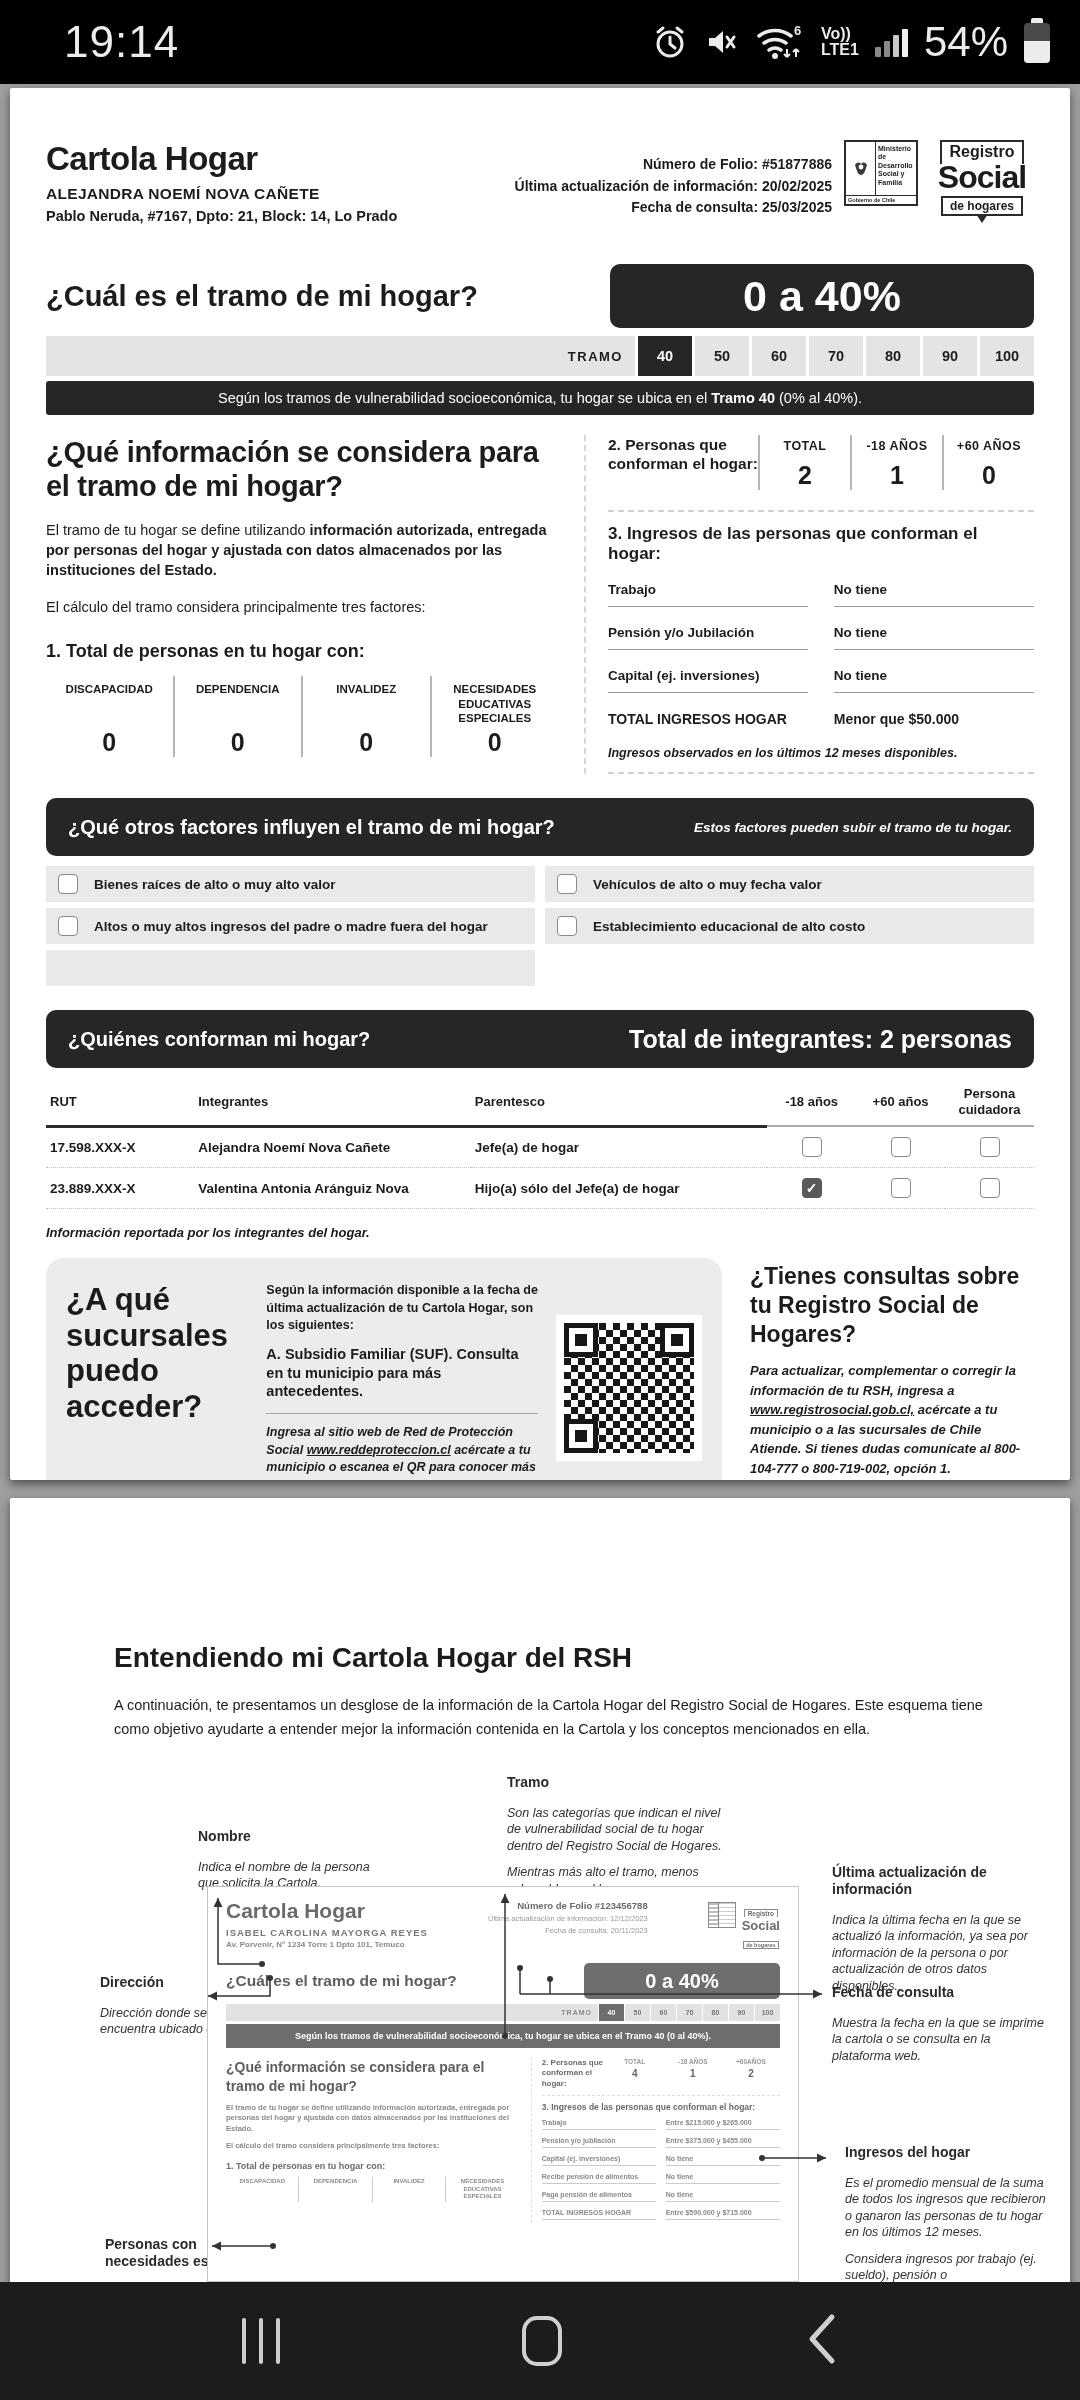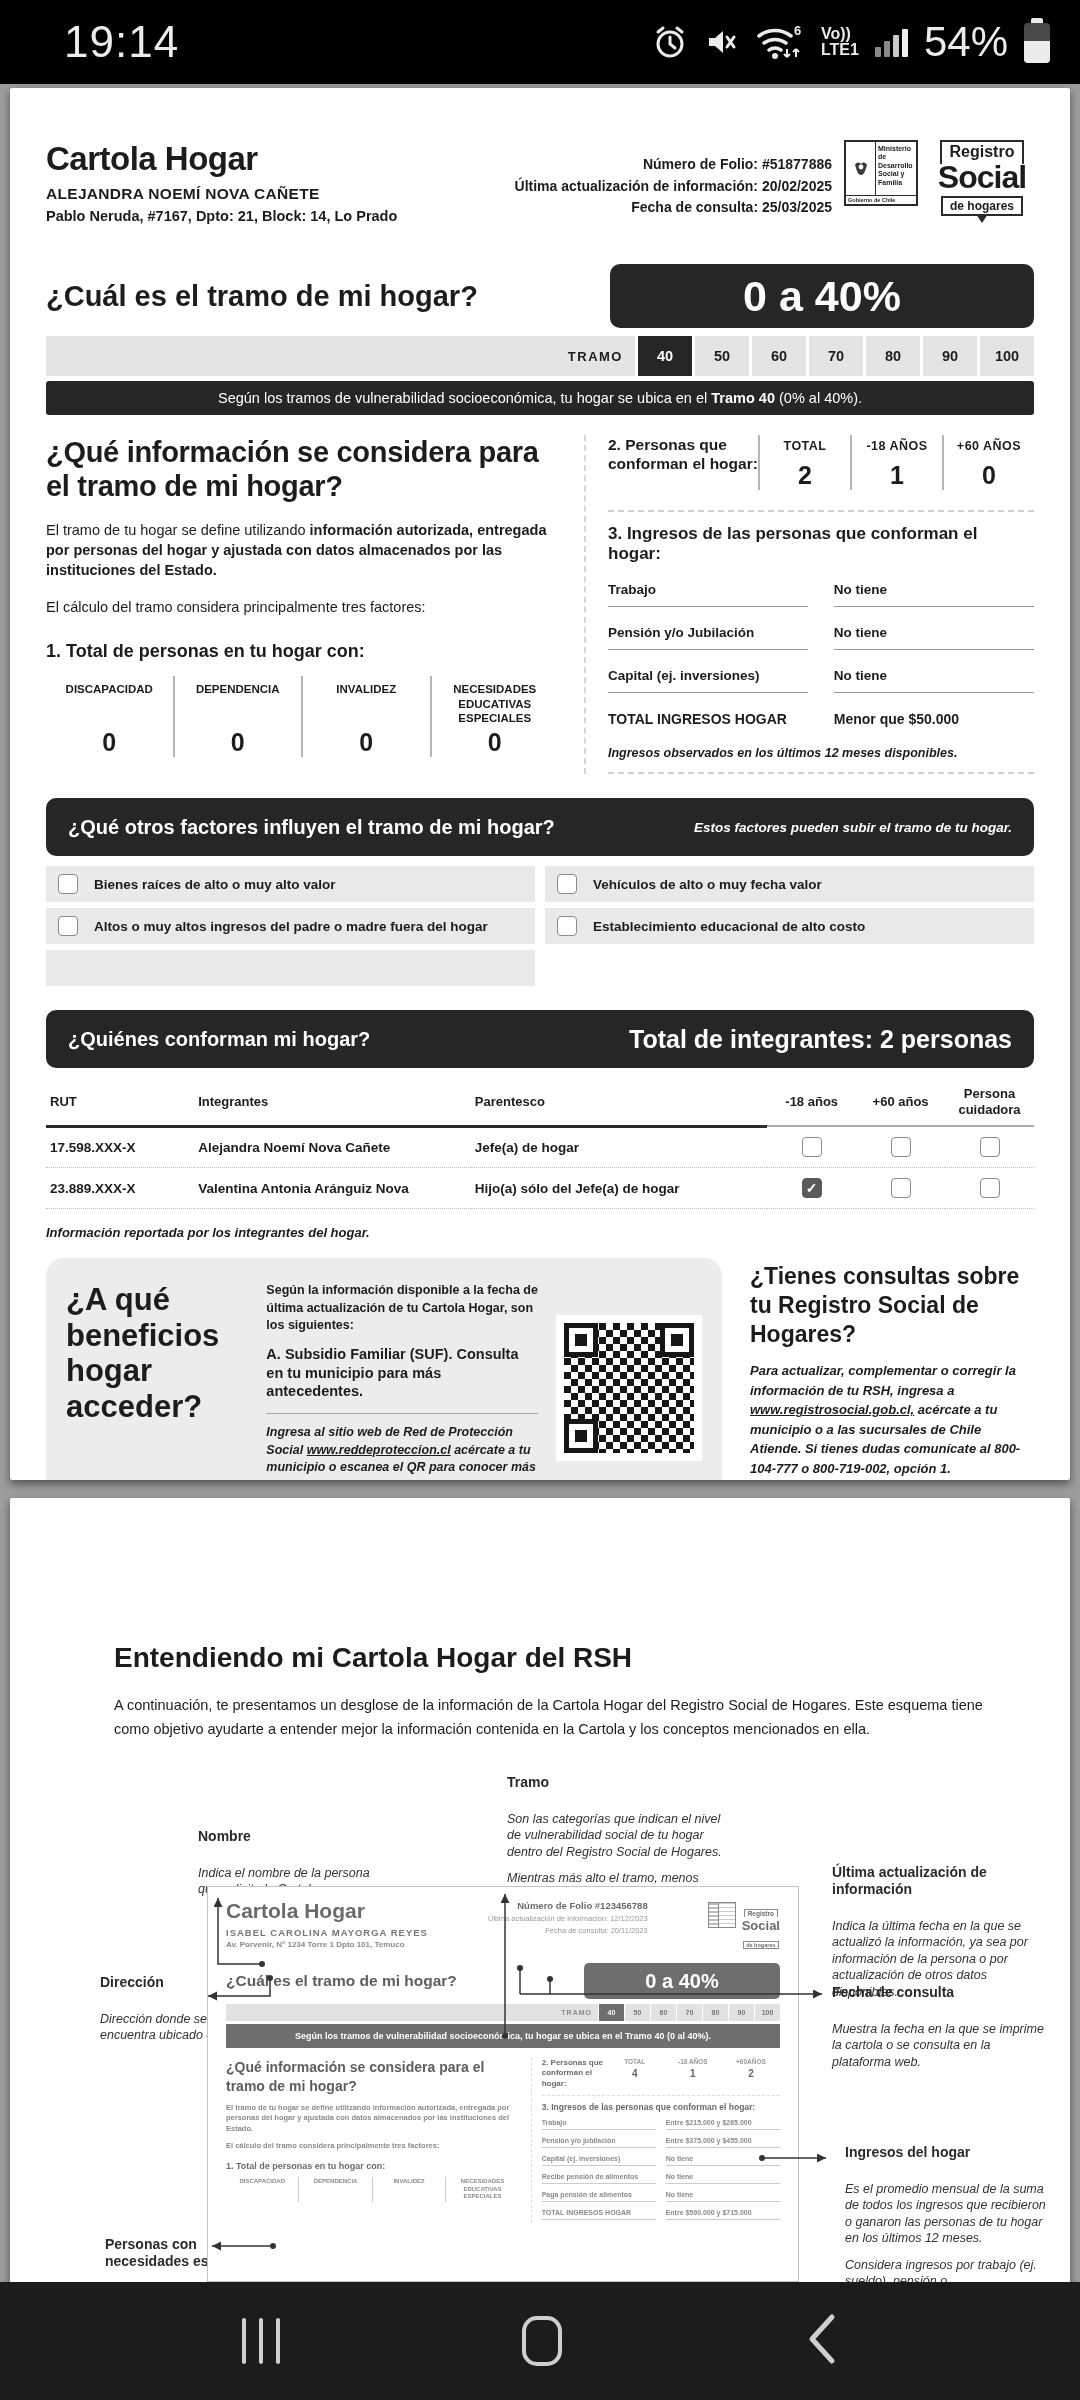--- a/index.html
+++ b/index.html
@@ -122,21 +122,21 @@
 .qr-f.tl{top:0;left:0}.qr-f.tr{top:0;right:0}.qr-f.bl{bottom:0;left:0}
 .consultas{flex:1;padding-top:4px}
 .consultas h3{font-size:23px;font-weight:bold;line-height:1.25}
 .consultas p{font-style:italic;font-weight:bold;font-size:13px;margin-top:13px;line-height:1.5}
 
 
 .p2-title{font-size:28px;font-weight:bold;padding-top:144px;margin-left:104px}
 .p2-intro{font-size:14.5px;margin:20px 60px 0 104px;line-height:1.65}
 .ann{position:absolute;width:208px;color:#2a2a2a}
 .ann b{font-size:14px;line-height:1.2;display:block}
-.ann .it{font-style:italic;font-size:12.5px;line-height:1.32;margin-top:20px;color:#333}
+.ann .it{font-style:italic;font-size:12.5px;line-height:1.32;margin-top:14px;color:#333}
 
 
 .mini{position:absolute;left:197px;top:388px;width:592px;height:396px;background:#fff;border:1px solid #c4c4c4;padding:12px 18px;color:#555;overflow:hidden}
 .m-hdr{display:flex;justify-content:space-between}
 .m-title{font-size:21px;font-weight:bold;color:#6b6b6b}
 .m-name{font-size:9.5px;font-weight:bold;letter-spacing:1px;color:#777;margin-top:4px}
 .m-addr{font-size:8px;color:#8a8a8a;margin-top:2px;font-weight:bold}
 .m-meta{text-align:right;font-size:7.5px;color:#999;line-height:1.5}
 .m-meta .fol{font-size:9.5px;font-weight:bold;color:#6b6b6b}
 .m-logos{display:flex;justify-content:flex-end;gap:6px;margin-top:3px}
@@ -418,21 +418,21 @@
             <span class="cbox"></span>
           </td>
       </tr>
     </tbody>
   </table>
 
   <div class="note-it">Información reportada por los integrantes del hogar.</div>
 
   <div class="benef-row">
     <div class="benef-box">
-      <div class="benef-title">¿A qué beneficios hogar acceder?</div>
+      <div class="benef-title">¿A qué sucursales puedo acceder?</div>
       <div class="benef-txt">
         <div class="benef-p1">Según la información disponible a la fecha de última actualización de tu Cartola Hogar, son los siguientes:</div>
         <div class="benef-p2">A. Subsidio Familiar (SUF). Consulta en tu municipio para más antecedentes.</div>
         <hr class="benef-hr">
         <div class="benef-p3">
           <span>Ingresa al sitio web de Red de Protección Social </span><a class="lnk">www.reddeproteccion.cl</a><span> acércate a tu municipio o escanea el QR para conocer más sobre estos beneficios.</span>
         </div>
       </div>
       <div class="qr-wrap">
         <div class="qr">

